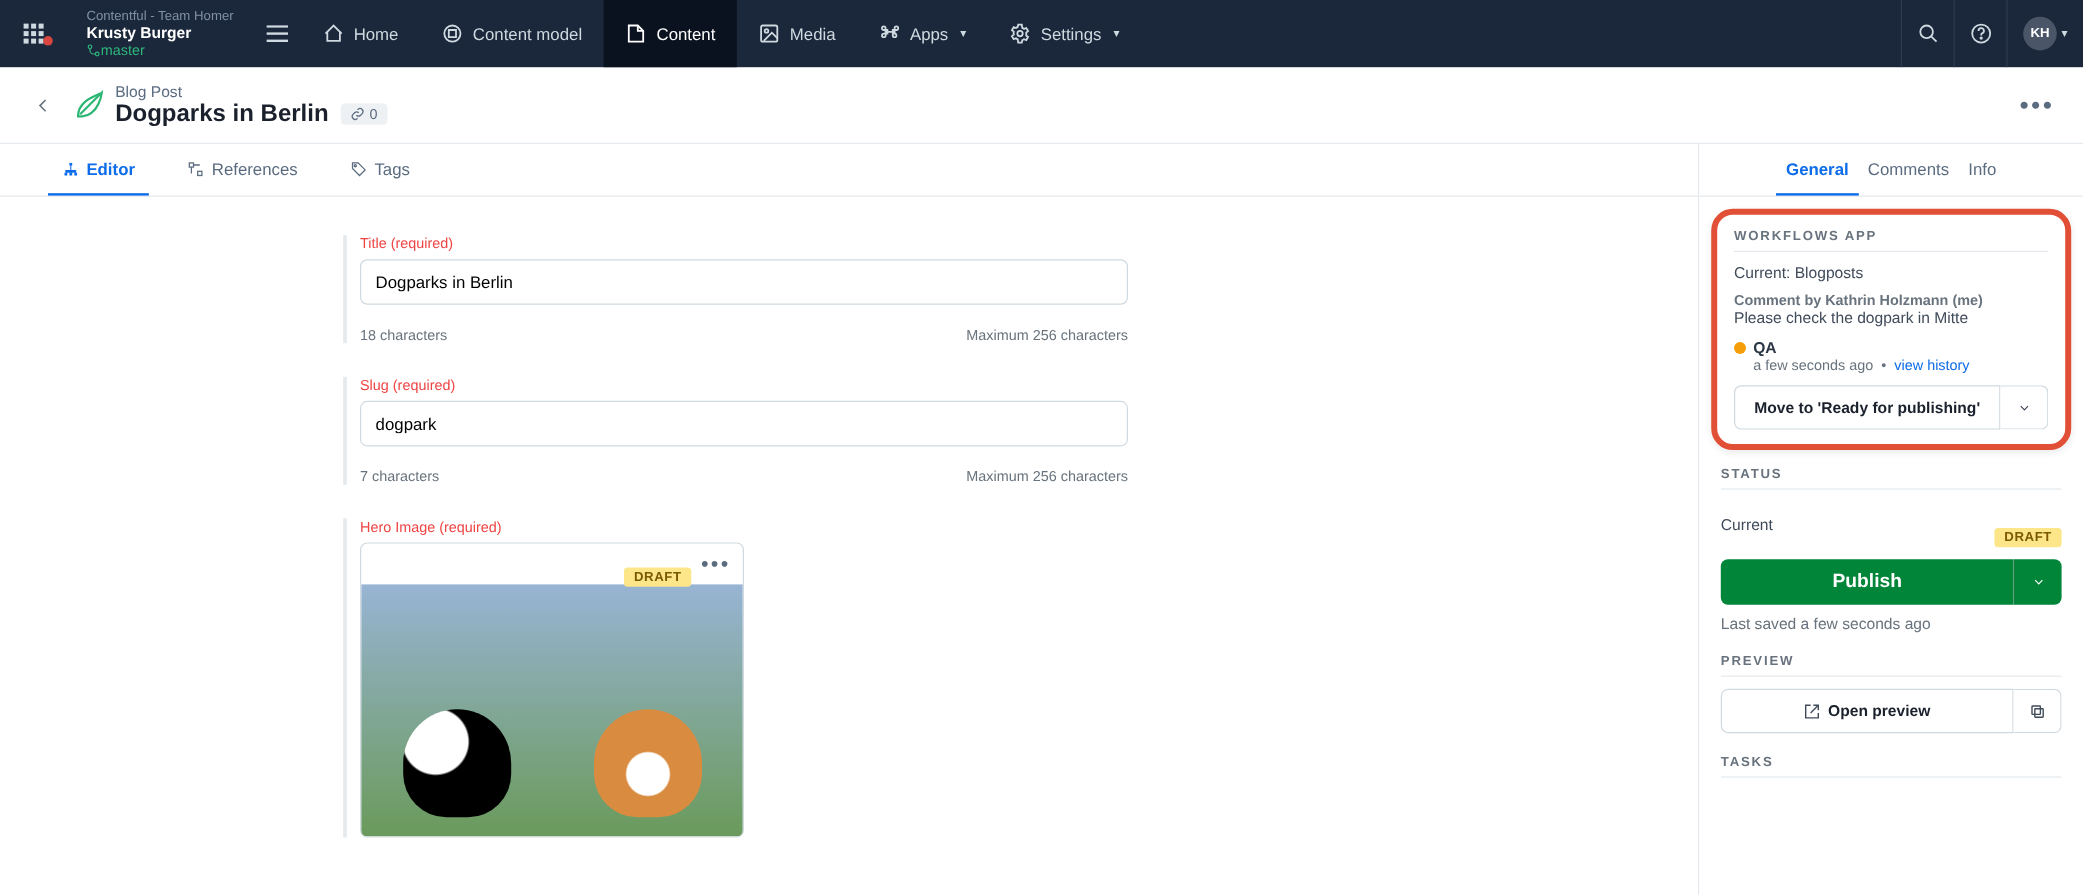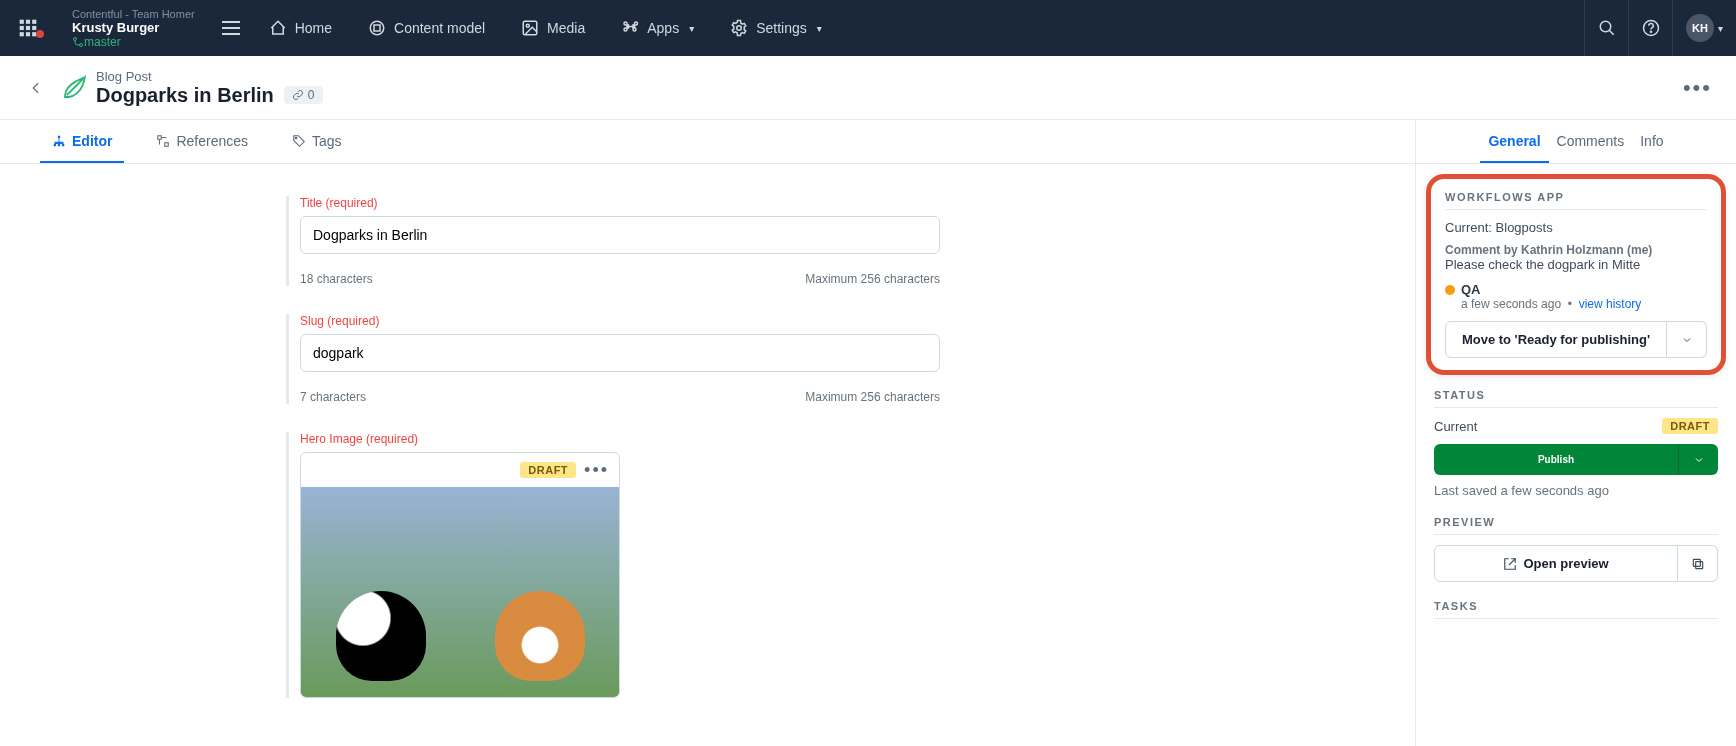--- a/index.html
+++ b/index.html
@@ -48,21 +48,21 @@
   
   .editor-body { flex: 1; overflow-y: auto; padding: 32px 60px 0 300px; position: relative; }
   .field { margin-bottom: 28px; position: relative; }
   .field .label { font-size: 12px; color: #ef4444; margin-bottom: 6px; }
   .field input.text { width: 640px; height: 38px; border: 1px solid #cfd9e0; border-radius: 6px; padding: 0 12px; font-size: 14px; background: #fff; }
   .field .meta { width: 640px; display: flex; justify-content: space-between; font-size: 12px; color: #68737d; margin-top: 18px; }
   .field .accent { position: absolute; left: -14px; top: 0; bottom: 0; width: 3px; background: #e5e9ed; }
 
   .hero-card { width: 320px; border: 1px solid #cfd9e0; border-radius: 6px; overflow: hidden; }
   .hero-card .hc-top { height: 34px; display: flex; align-items: center; justify-content: flex-end; padding: 0 10px; gap: 8px; }
-  .badge-draft { background: #fde68a; color: #7c5a00; font-size: 11px; font-weight: 700; padding: 2px 8px; border-radius: 3px; letter-spacing: 0.5px; }
+  .badge-draft { background: #fde68a; color: #7c5a00; font-size: 11px; font-weight: 700; padding: 2px 8px; border-radius: 3px; letter-spacing: 0.5px; margin-top: 22px; }
   .hc-top .dots { color: #5b6b80; font-size: 18px; letter-spacing: 2px; }
   .hero-img { width: 100%; height: 210px; background: linear-gradient(180deg,#98b4d4 0%, #6a9a5b 100%); display: flex; align-items: flex-end; justify-content: space-around; padding-bottom: 6px; }
   .dog { width: 90px; height: 90px; border-radius: 50% 50% 40% 40%; position: relative; margin-bottom: 10px; }
   .dog.bw { background: radial-gradient(circle at 30% 30%, #fff 0 30%, #000 32% 100%); }
   .dog.corgi { background: radial-gradient(circle at 50% 60%, #fff 0 25%, #d98b40 27% 100%); }
 
   
   .stabs { height: 44px; border-bottom: 1px solid #e5e9ed; display: flex; align-items: stretch; justify-content: center; }
   .stabs .stab { display: flex; align-items: center; padding: 0 8px; font-size: 14px; color: #5b6b80; border-bottom: 2px solid transparent; }
   .stabs .stab.active { color: #0c6ce9; border-bottom-color: #0c6ce9; font-weight: 600; }
@@ -78,21 +78,21 @@
   .wf-state .dot { width: 10px; height: 10px; border-radius: 50%; background: #f59e0b; }
   .wf-meta { font-size: 12px; color: #68737d; margin-left: 16px; }
   .wf-meta a { color: #0c6ce9; text-decoration: none; }
   .wf-move { margin-top: 10px; display: flex; }
   .wf-move .btn { flex: 1; border: 1px solid #cfd9e0; border-radius: 6px 0 0 6px; padding: 10px 12px; font-size: 13px; font-weight: 600; text-align: center; background: #fff; }
   .wf-move .dd { width: 40px; border: 1px solid #cfd9e0; border-left: none; border-radius: 0 6px 6px 0; display: flex; align-items: center; justify-content: center; background: #fff; }
   
   .side-section { padding: 4px 18px 14px; }
   .status-row { display: flex; align-items: center; justify-content: space-between; font-size: 13px; color: #404b5a; margin: 6px 0 10px; }
   .pub-row { display: flex; }
-  .publish { flex: 1; background: #008539; color: #fff; border: none; border-radius: 6px 0 0 6px; padding: 10px; font-size: 10px; font-weight: 600; }
+  .publish { flex: 1; background: #008539; color: #fff; border: none; border-radius: 6px 0 0 6px; padding: 10px; font-size: 16px; font-weight: 600; }
   .pub-dd { width: 40px; background: #008539; border-left: 1px solid #0a6b33; border-radius: 0 6px 6px 0; display: flex; align-items: center; justify-content: center; color: #fff; }
   .saved { font-size: 13px; color: #68737d; margin-top: 8px; }
   
   .preview-btn { display: flex; margin-top: 6px; }
   .preview-btn .open { flex: 1; border: 1px solid #cfd9e0; border-radius: 6px 0 0 6px; padding: 10px; font-size: 13px; font-weight: 600; display: flex; align-items: center; justify-content: center; gap: 6px; background: #fff; }
   .preview-btn .copy { width: 40px; border: 1px solid #cfd9e0; border-left: none; border-radius: 0 6px 6px 0; display: flex; align-items: center; justify-content: center; background: #fff; }
 
   svg { display: block; }
 </style>
 </head>
@@ -141,20 +141,27 @@
           <path d="M5 10v10h14V10"></path>
         </svg>
         <span>Home</span>
       </a>
     <a>
         <svg width="18" height="18" viewBox="0 0 24 24" fill="none" stroke="#cfd9e0" stroke-width="2">
           <circle cx="12" cy="12" r="9"></circle>
           <path d="M8 8h8v8H8z"></path>
         </svg>
         <span>Content model</span>
+      </a>
+    <a class="active">
+        <svg width="18" height="18" viewBox="0 0 24 24" fill="none" stroke="#fff" stroke-width="2">
+          <path d="M14 3 20 9v12H4V3z"></path>
+          <path d="M14 3v6h6"></path>
+        </svg>
+        <span>Content</span>
       </a>
     <a>
         <svg width="18" height="18" viewBox="0 0 24 24" fill="none" stroke="#cfd9e0" stroke-width="2">
           <rect x="3" y="3" width="18" height="18" rx="2"></rect>
           <circle cx="9" cy="9" r="2"></circle>
           <path d="M21 17l-6-6-9 9"></path>
         </svg>
         <span>Media</span>
       </a>
     <a>

